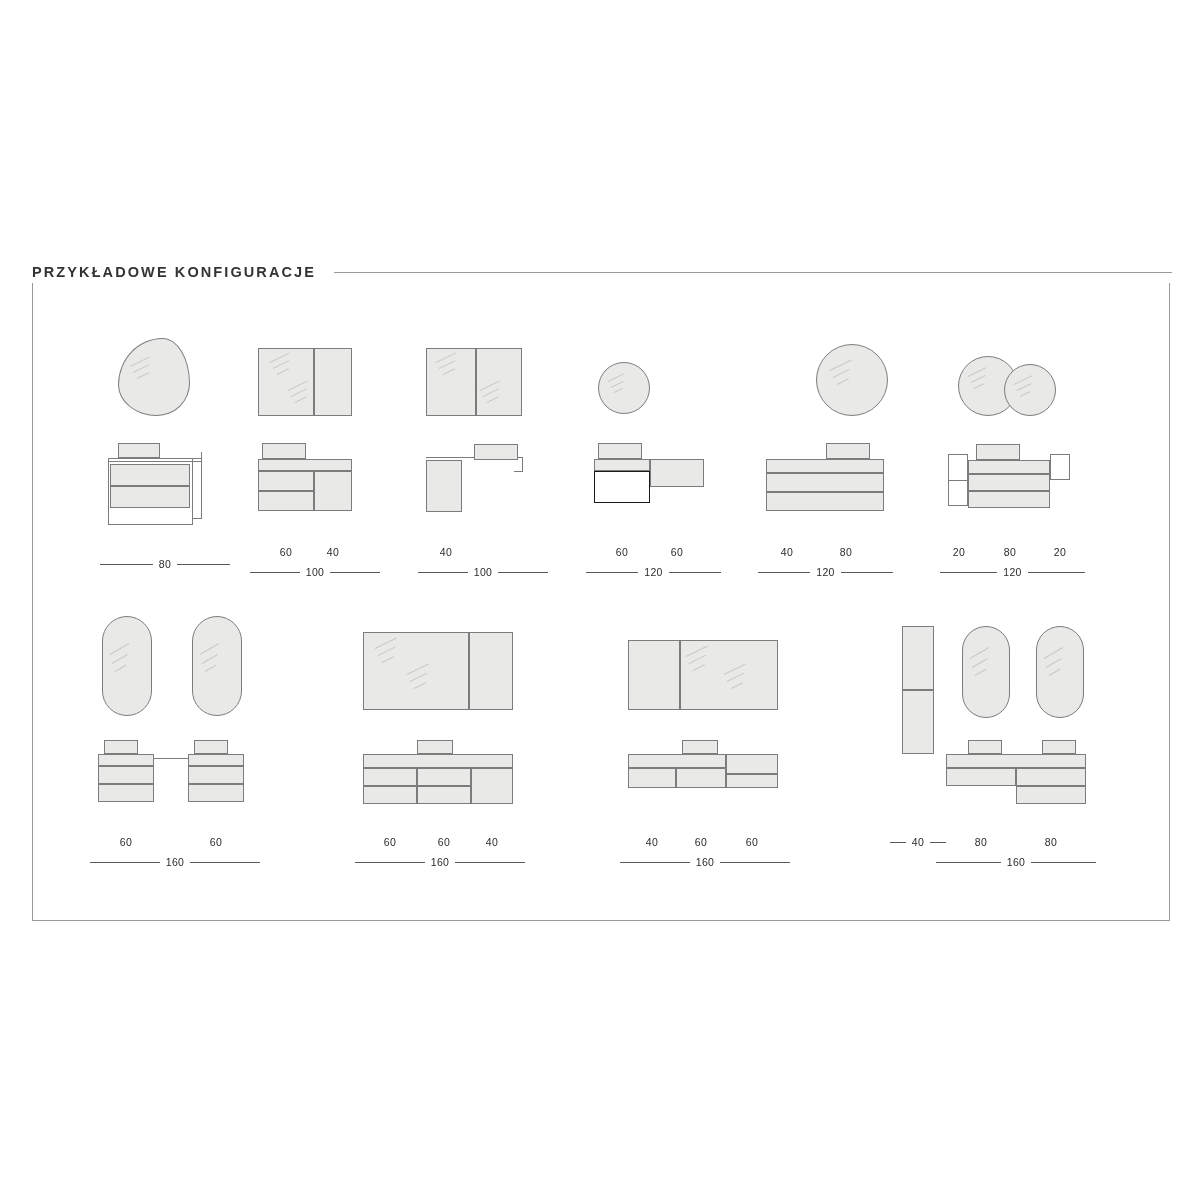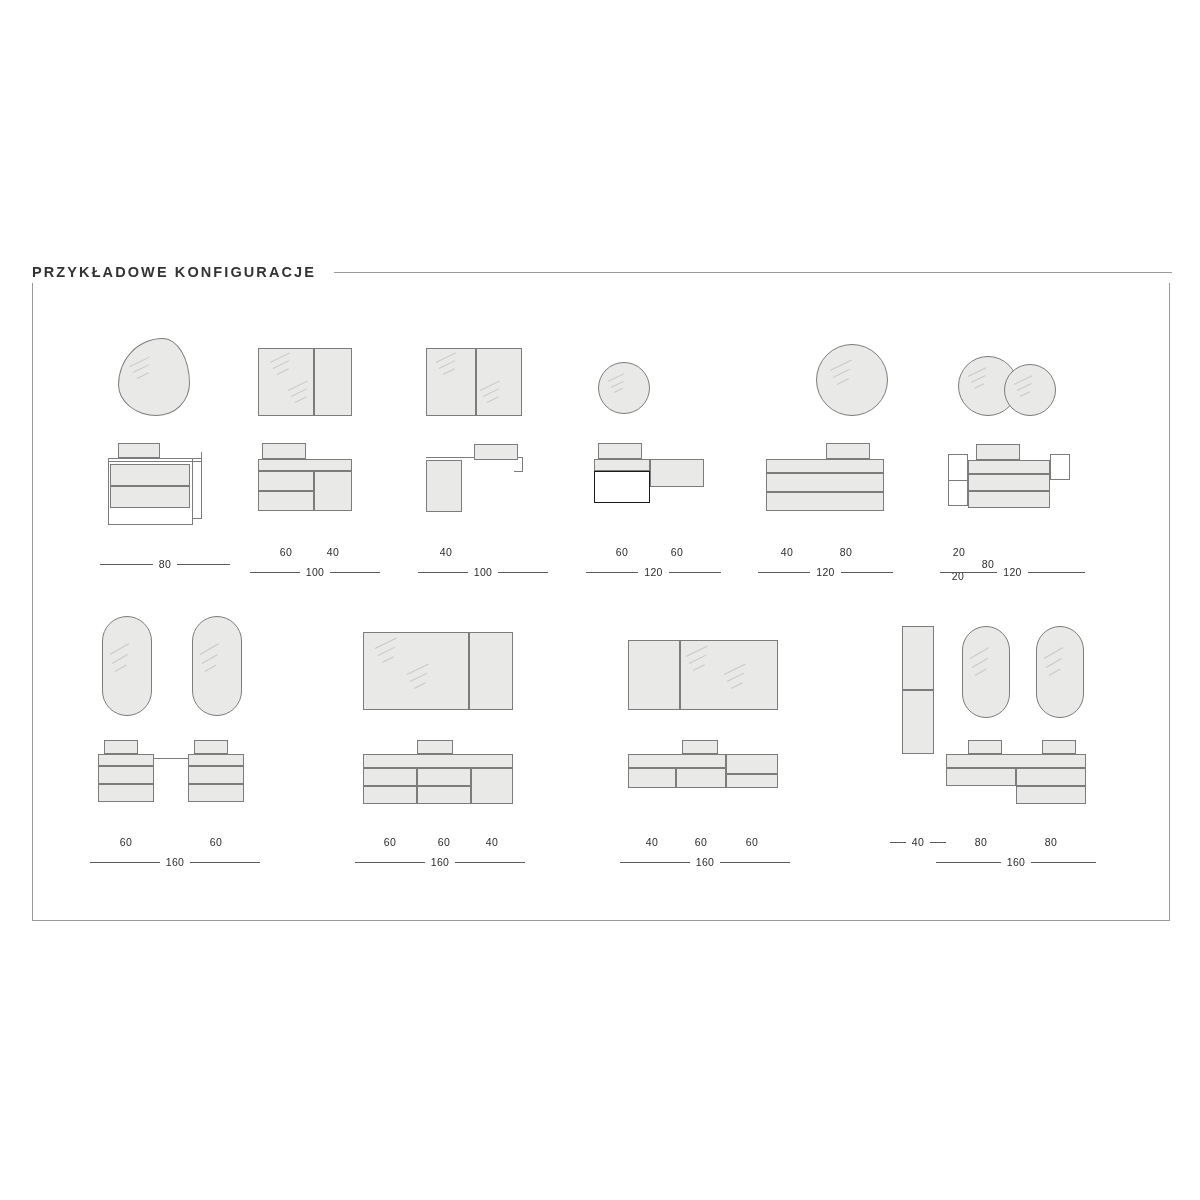--- a/index.html
+++ b/index.html
@@ -311,21 +311,21 @@
     </div>
 
     <div class="box white" style="left:8px; top:124px; width:20px; height:52px;"></div>
     <div class="line h" style="left:8px; top:150px; width:20px;"></div>
     <div class="box" style="left:36px; top:114px; width:44px; height:16px;"></div>
     <div class="box" style="left:28px; top:130px; width:82px; height:14px;"></div>
     <div class="box white" style="left:110px; top:124px; width:20px; height:26px;"></div>
     <div class="box" style="left:28px; top:144px; width:82px; height:17px;"></div>
     <div class="box" style="left:28px; top:161px; width:82px; height:17px;"></div>
 
-    <div class="sublabels" style="left:8px; top:216px; width:122px;flex-direction:column;">
+    <div class="sublabels" style="left:8px; top:216px; width:122px;">
       <span style="width:22px;">20</span>
       <span style="width:80px;">80</span>
       <span style="width:20px;">20</span>
     </div>
     <div class="dimrow" style="left:0px; top:236px; width:145px;">
       <span class="seg"></span>
         <span>120</span>
         <span class="seg"></span>
     </div>
   </div>

